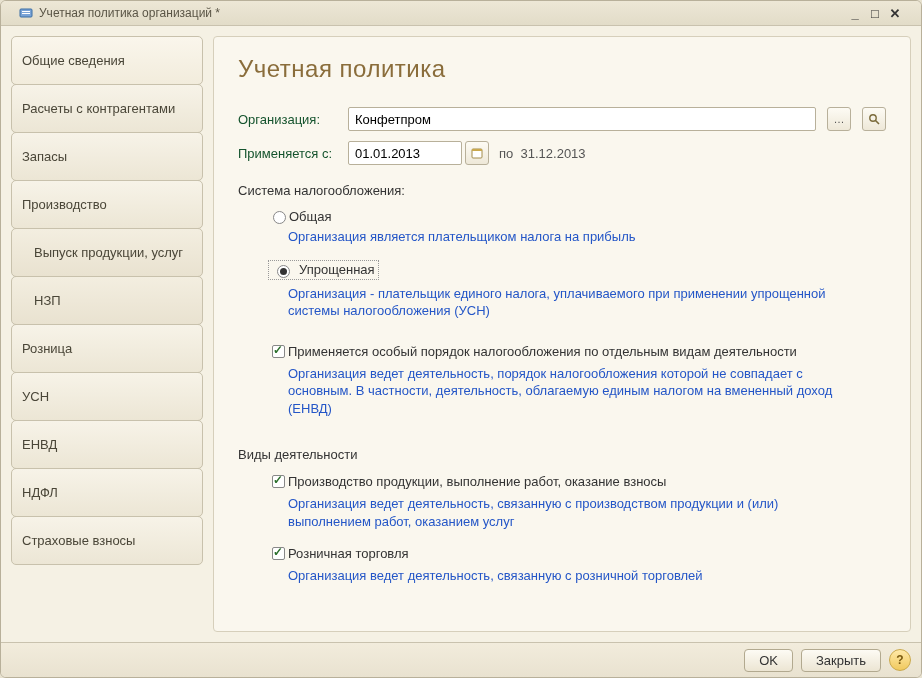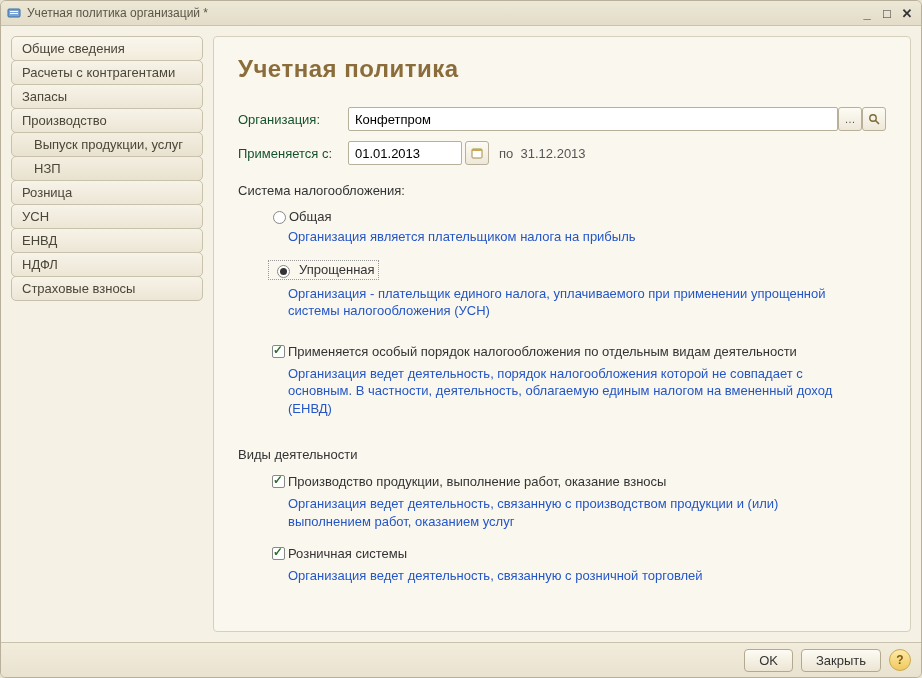--- a/index.html
+++ b/index.html
@@ -1,31 +1,31 @@
 <!DOCTYPE html>
 <html><head>
 <meta charset="utf-8">
 <style>
 html,body{margin:0;padding:0;font-family:Arial,sans-serif;font-size:13px;color:#333;background:#e8e2d0}
 .window{width:922px;height:678px;background:#f5f1e4;border:1px solid #b8b09a;box-sizing:border-box;display:flex;flex-direction:column;border-radius:6px;overflow:hidden}
-.titlebar{height:24px;background:linear-gradient(#ede7d6,#e2dcc8);border-bottom:1px solid #c9c2ae;display:flex;align-items:center;padding:0 6px;font-size:12px;color:#5a5546}
+.titlebar{height:24px;background:linear-gradient(#ede7d6,#e2dcc8);border-bottom:1px solid #c9c2ae;display:flex;align-items:center;padding:0 18px;font-size:12px;color:#5a5546}
 .titlebar .ticon{width:14px;height:14px;margin-right:6px;display:inline-flex;align-items:center;justify-content:center}
 .titlebar .spacer{flex:1}
 .titlebar .winbtn{width:16px;height:16px;margin-left:4px;display:inline-flex;align-items:center;justify-content:center;cursor:pointer;color:#333;font-weight:bold;font-size:13px}
 .body{flex:1;display:flex;padding:10px;gap:10px;overflow:hidden}
 .sidebar{width:192px;display:flex;flex-direction:column}
-.sidebar .item{padding:4px 10px;background:linear-gradient(#f7f3e8,#ece6d5);border:1px solid #c8c1ac;border-radius:5px;margin-bottom:-1px;color:#4a4638;font-size:13px;cursor:pointer}
+.sidebar .item{padding:16px 10px;background:linear-gradient(#f7f3e8,#ece6d5);border:1px solid #c8c1ac;border-radius:5px;margin-bottom:-1px;color:#4a4638;font-size:13px;cursor:pointer}
 .sidebar .item.selected{background:linear-gradient(#faf6ec,#f2ecdc);position:relative;z-index:2}
 .sidebar .item.sub{padding-left:22px;background:linear-gradient(#f3eee0,#e9e2d0)}
 .main{flex:1;background:#faf7ee;border:1px solid #d6cfbb;border-radius:4px;padding:18px 24px;overflow:auto;color:#333}
-h1.page-title{font-size:24px;font-weight:bold;color:#8a6d3b;margin:0 0 24px 0;letter-spacing:0.5px}
+h1.page-title{font-size:24px;font-weight:normal;color:#8a6d3b;margin:0 0 24px 0;letter-spacing:0.5px}
 .form-row{display:flex;align-items:center;margin-bottom:10px}
 .form-row .label{width:110px;color:#14532d}
 .text-input{flex:1;height:22px;border:1px solid #b8b09a;background:#fff;padding:0 6px;font-size:13px;border-radius:2px}
-.input-group{display:flex;flex:1;gap:0;align-items:center}
+.input-group{display:flex;flex:1;gap:11px;align-items:center}
 .mini-btn{width:22px;height:22px;border:1px solid #b8b09a;background:linear-gradient(#fdfbf4,#eee8d8);border-radius:3px;display:inline-flex;align-items:center;justify-content:center;cursor:pointer;font-size:11px;color:#555}
 .date-input{width:100px;height:22px;border:1px solid #b8b09a;background:#fff;padding:0 6px;font-size:13px;border-radius:2px}
 .section-label{margin:18px 0 10px 0;color:#333}
 .option-block{margin-left:30px;margin-bottom:14px}
 .option-line{display:flex;align-items:center;}
 .option-line label{color:#333}
 .radio{appearance:none;width:13px;height:13px;border:1px solid #888;border-radius:50%;background:#fff;position:relative;cursor:pointer}
 .radio:checked::after{content:'';position:absolute;top:2px;left:2px;width:7px;height:7px;border-radius:50%;background:#333}
 .dotted-box{border:1px dotted #999;padding:1px 3px;display:inline-flex;align-items:center;gap:6px}
 .checkbox{appearance:none;width:13px;height:13px;border:1px solid #888;background:#fff;position:relative;cursor:pointer;border-radius:2px}
@@ -133,21 +133,21 @@
         <div class="option-line">
           <input type="checkbox" class="checkbox" checked="" style="">
           <label>Производство  продукции, выполнение работ, оказание взносы</label>
         </div>
         <div class="hint">Организация ведет деятельность, связанную с производством продукции и (или) выполнением работ, оказанием услуг</div>
       </div>
 
       <div class="option-block">
         <div class="option-line">
           <input type="checkbox" class="checkbox" checked="" style="">
-          <label>Розничная системы</label>
+          <label>Розничная торговля</label>
         </div>
         <div class="hint">Организация ведет деятельность, связанную с розничной торговлей</div>
       </div>
     </div>
   </div>
 
   <div class="footer">
     <button class="btn" style="font-weight:normal">OK</button>
     <button class="btn">Закрыть</button>
     <span class="help-btn">?</span>

